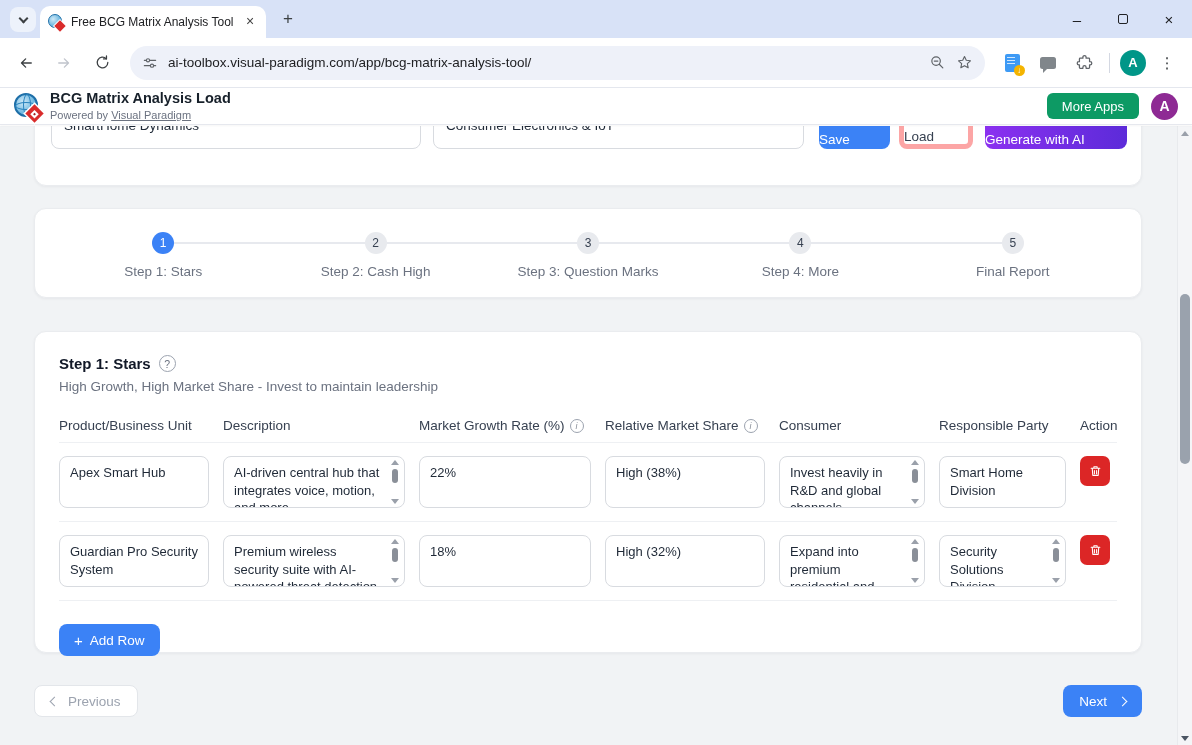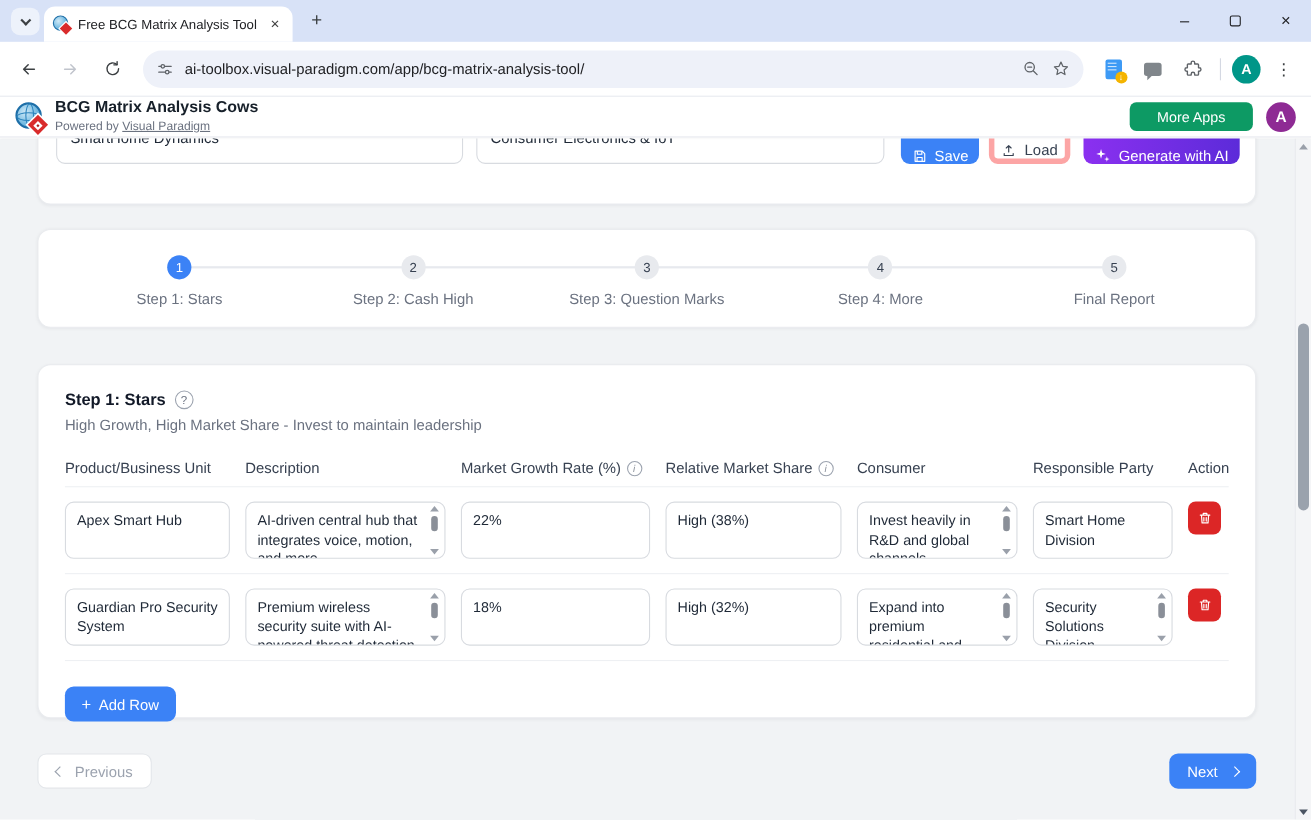--- a/index.html
+++ b/index.html
@@ -63,36 +63,36 @@
     border:1.5px solid #2a83bd; border-radius:50%; }
   .vpdiamond { position:absolute; right:0; bottom:0; width:13px; height:13px; background:#d92b2b;
     transform:rotate(45deg); box-shadow:0 0 0 1.5px #fff; }
   .vpdiamond::after { content:""; position:absolute; left:3.5px; top:3.5px; width:6px; height:6px;
     background:#fff; outline:1.5px solid #a91f1f; outline-offset:-4px; }
   .apptitles { line-height:1.1; }
   .apptitle { font-size:14.5px; font-weight:bold; color:#17202a; }
   .appsub { font-size:11px; color:#6b7280; margin-top:2px; }
   .appsub a { color:#6b7280; }
   .hspacer { flex:1; }
-  .moreapps { background:#0d9a64; color:#fff; font-size:13px; height:26px; padding:0 25px;
+  .moreapps { background:#0d9a64; color:#fff; font-size:13px; height:26px; padding:0 15px;
     border:none; border-radius:6px; cursor:pointer; margin-right:12px; }
   .avatar-p { width:27px; height:27px; border-radius:50%; background:#8e2a94; color:#fff;
     font-size:14px; font-weight:bold; display:flex; align-items:center; justify-content:center; cursor:pointer; }
 
   
   .main { position:absolute; top:126px; left:0; right:0; bottom:0; background:#f1f3f5; overflow:hidden; }
   .card { position:absolute; left:34px; width:1108px; background:#fff; border:1px solid #eaecef;
     border-radius:12px; box-shadow:0 1px 3px rgba(16,24,40,.05); }
 
   
   .card1 { top:-24px; height:84px; }
   .fld-top { position:absolute; height:46px; border:1px solid #d8dbe0; border-radius:8px;
     background:#fff; font-size:13.5px; color:#1f2937; padding:14px 12px 0; cursor:text; }
-  .btn { display:flex; align-items:flex-end; justify-content:center; gap:7px; border:none;
-    border-radius:8px; font-size:13.5px; cursor:pointer; font-family:inherit; }
+  .btn { display:flex; align-items:flex-start; justify-content:center; gap:7px; border:none;
+    border-radius:8px; font-size:13.5px; cursor:pointer; font-family:inherit;flex-direction:column; }
   .btn-save { position:absolute; left:784px; top:5px; width:71px; height:41px; background:#3b82f6; color:#fff; }
   .btn-load { position:absolute; left:864px; top:5px; width:74px; height:41px; background:#fff;
     color:#374151; border:5px solid #fca5a5; }
   .btn-gen { position:absolute; left:950px; top:5px; width:142px; height:41px;
     background:linear-gradient(90deg,#8b30f0,#5c2bd9); color:#fff; }
 
   
   .card2 { top:82px; height:90px; }
   .stepline { position:absolute; left:128px; width:852px; top:33px; height:2px; background:#e7e9ee; }
   .steps { position:absolute; left:22px; right:22px; top:0; display:flex; }
@@ -232,21 +232,21 @@
   <div class="avatar-b">A</div>
   <div class="tbicon kebab">⋮</div>
 </div>
 
 <div class="appheader">
   <span class="vplogo">
     <span class="vpglobe"></span>
       <span class="vpdiamond"></span>
   </span>
   <div class="apptitles">
-    <div class="apptitle">BCG Matrix Analysis Cows</div>
+    <div class="apptitle">BCG Matrix Analysis Load</div>
     <div class="appsub"><span>Powered by </span><a href="#">Visual Paradigm</a></div>
   </div>
   <div class="hspacer"></div>
   <button class="moreapps">More Apps</button>
   <div class="avatar-p">A</div>
 </div>
 
 <div class="main">
 
   <div class="card card1">

